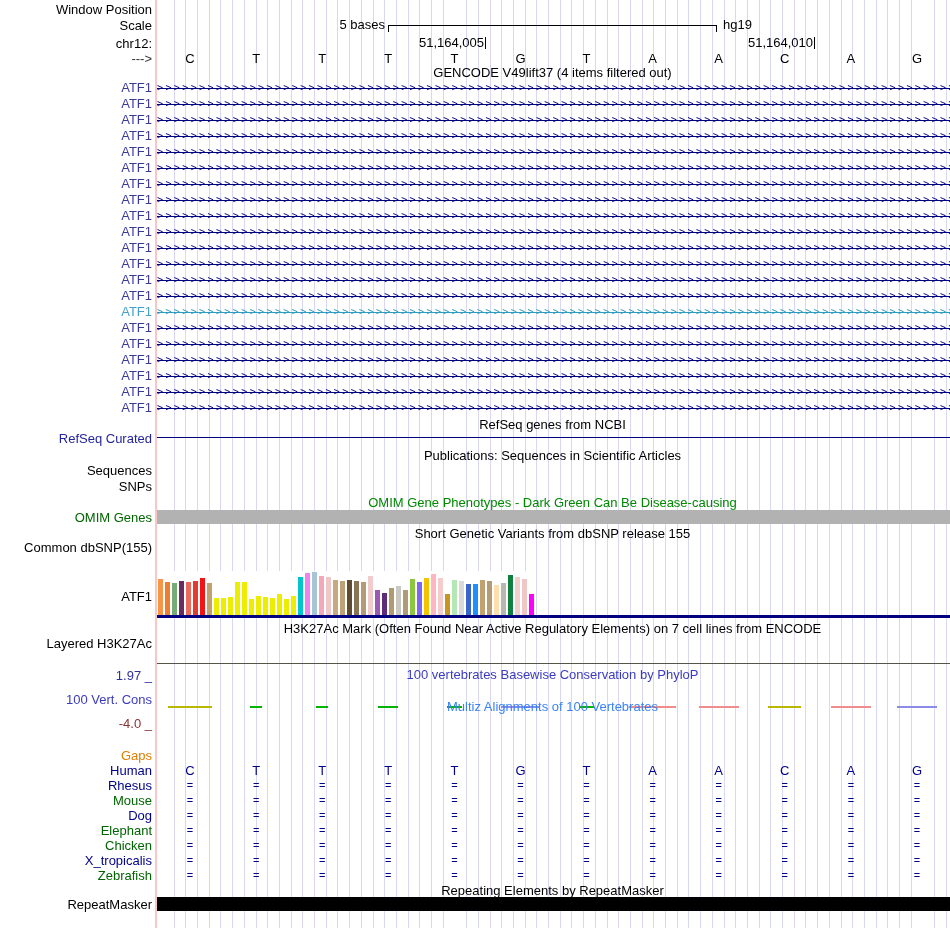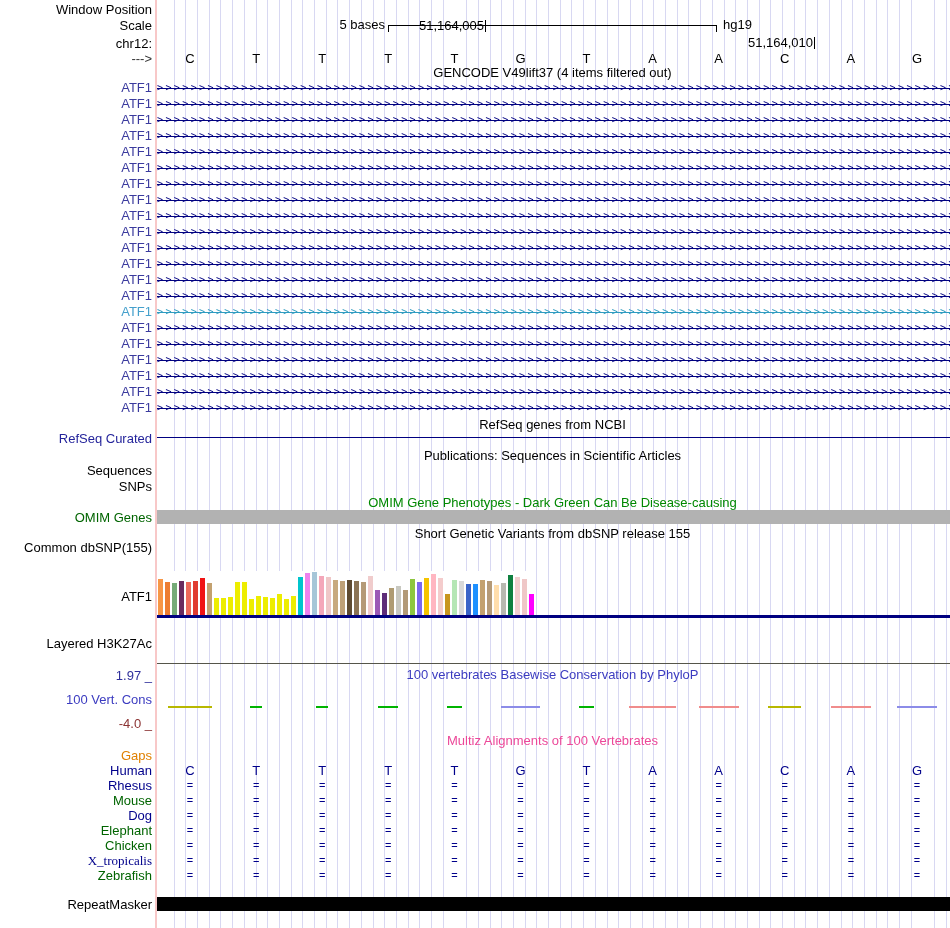--- a/index.html
+++ b/index.html
@@ -68,21 +68,21 @@
   <div id="track-area"></div>
 
   <div class="gutter-label" style="top:2px">Window Position</div>
 
   <div class="gutter-label" style="top:18px">Scale</div>
   <div class="abs" style="top:18px;left:330px;width:55px;text-align:right;height:14px;line-height:14px">5 bases</div>
   <div id="scale-line" style="left:388px;width:329px"></div>
   <div class="abs" style="top:18px;left:723px;height:14px;line-height:14px">hg19</div>
 
   <div class="gutter-label" style="top:36px">chr12:</div>
-  <div class="tick-label" style="top:19px;left:380px;width:106px">51,164,005</div>
+  <div class="tick-label" style="top:36px;left:380px;width:106px">51,164,005</div>
   <div class="tick-label" style="top:36px;left:709px;width:106px">51,164,010</div>
 
   <div class="gutter-label" style="top:51px;color:#333">---&gt;</div>
   <div class="base-grid" id="ruler-bases" style="top:51px">
       <span>C</span>
       <span>T</span>
       <span>T</span>
       <span>T</span>
       <span>T</span>
       <span>G</span>
@@ -164,20 +164,21 @@
       <div class="bar" style="height: 34px; background: rgb(181, 154, 119);"></div>
       <div class="bar" style="height: 30px; background: rgb(255, 222, 173);"></div>
       <div class="bar" style="height: 32px; background: rgb(184, 184, 176);"></div>
       <div class="bar" style="height: 40px; background: rgb(15, 128, 64);"></div>
       <div class="bar" style="height: 38px; background: rgb(242, 207, 207);"></div>
       <div class="bar" style="height: 36px; background: rgb(239, 199, 199);"></div>
       <div class="bar" style="height: 21px; background: rgb(255, 0, 255);"></div>
     </div>
   <div id="gtex-baseline" class="full-w"></div>
 
+  <div class="center-title" style="top:622px">H3K27Ac Mark (Often Found Near Active Regulatory Elements) on 7 cell lines from ENCODE</div>
   <div class="gutter-label" style="top:636px">Layered H3K27Ac</div>
   <div id="h3k-base" class="full-w"></div>
 
   <div class="gutter-label" style="top:668px;color:#30309C">1.97 _</div>
   <div class="center-title" style="top:668px;color:#3B3BC0">100 vertebrates Basewise Conservation by PhyloP</div>
   <div class="gutter-label" style="top:692px;color:#3B3BC0">100 Vert. Cons</div>
   <div id="phylop-row">
       <div class="dash" style="width: 66%; background: rgb(184, 184, 0);"></div>
       <div class="dash" style="width: 18%; background: rgb(0, 180, 0);"></div>
       <div class="dash" style="width: 18%; background: rgb(0, 180, 0);"></div>
@@ -186,23 +187,24 @@
       <div class="dash" style="width: 60%; background: rgb(140, 140, 232);"></div>
       <div class="dash" style="width: 22%; background: rgb(0, 180, 0);"></div>
       <div class="dash" style="width: 70%; background: rgb(240, 140, 140);"></div>
       <div class="dash" style="width: 60%; background: rgb(240, 140, 140);"></div>
       <div class="dash" style="width: 50%; background: rgb(184, 184, 0);"></div>
       <div class="dash" style="width: 60%; background: rgb(240, 140, 140);"></div>
       <div class="dash" style="width: 60%; background: rgb(140, 140, 232);"></div>
     </div>
   <div class="gutter-label" style="top:716px;color:#8B3232">-4.0 _</div>
 
-  <div class="center-title" style="top:734px;color:#ec4899">Multiz Alignments of 100 Vertebrates</div>
+  <div class="center-title" style="top:700px;color:#3b82f6">Multiz Alignments of 100 Vertebrates</div>
   <div id="multiz-rows"></div>
 
+  <div class="center-title" style="top:884px">Repeating Elements by RepeatMasker</div>
   <div class="gutter-label" style="top:897px">RepeatMasker</div>
   <div id="rmsk-bar" class="full-w"></div>
 <div class="gutter-label" style="top: 80px; line-height: 16px; height: 16px; color: rgb(59, 59, 158);">ATF1</div>
     <div class="gene-row" style="top: 80px; background: linear-gradient(rgb(0, 0, 128), rgb(0, 0, 128)) 0px 8px / 100% 1px no-repeat;">
       <span class="arrows" style="color: rgb(0, 0, 128);">&gt;&gt;&gt;&gt;&gt;&gt;&gt;&gt;&gt;&gt;&gt;&gt;&gt;&gt;&gt;&gt;&gt;&gt;&gt;&gt;&gt;&gt;&gt;&gt;&gt;&gt;&gt;&gt;&gt;&gt;&gt;&gt;&gt;&gt;&gt;&gt;&gt;&gt;&gt;&gt;&gt;&gt;&gt;&gt;&gt;&gt;&gt;&gt;&gt;&gt;&gt;&gt;&gt;&gt;&gt;&gt;&gt;&gt;&gt;&gt;&gt;&gt;&gt;&gt;&gt;&gt;&gt;&gt;&gt;&gt;&gt;&gt;&gt;&gt;&gt;&gt;&gt;&gt;&gt;&gt;&gt;&gt;&gt;&gt;&gt;&gt;&gt;&gt;&gt;&gt;&gt;&gt;&gt;&gt;&gt;&gt;&gt;&gt;&gt;&gt;&gt;&gt;&gt;&gt;&gt;&gt;&gt;&gt;&gt;&gt;</span>
     </div>
     <div class="gutter-label" style="top: 96px; line-height: 16px; height: 16px; color: rgb(59, 59, 158);">ATF1</div>
     <div class="gene-row" style="top: 96px; background: linear-gradient(rgb(0, 0, 128), rgb(0, 0, 128)) 0px 8px / 100% 1px no-repeat;">
       <span class="arrows" style="color: rgb(0, 0, 128);">&gt;&gt;&gt;&gt;&gt;&gt;&gt;&gt;&gt;&gt;&gt;&gt;&gt;&gt;&gt;&gt;&gt;&gt;&gt;&gt;&gt;&gt;&gt;&gt;&gt;&gt;&gt;&gt;&gt;&gt;&gt;&gt;&gt;&gt;&gt;&gt;&gt;&gt;&gt;&gt;&gt;&gt;&gt;&gt;&gt;&gt;&gt;&gt;&gt;&gt;&gt;&gt;&gt;&gt;&gt;&gt;&gt;&gt;&gt;&gt;&gt;&gt;&gt;&gt;&gt;&gt;&gt;&gt;&gt;&gt;&gt;&gt;&gt;&gt;&gt;&gt;&gt;&gt;&gt;&gt;&gt;&gt;&gt;&gt;&gt;&gt;&gt;&gt;&gt;&gt;&gt;&gt;&gt;&gt;&gt;&gt;&gt;&gt;&gt;&gt;&gt;&gt;&gt;&gt;&gt;&gt;&gt;&gt;&gt;&gt;</span>
     </div>
@@ -366,21 +368,21 @@
       <span class="match-cell" style="color: rgb(0, 0, 139);">=</span>
       <span class="match-cell" style="color: rgb(0, 0, 139);">=</span>
       <span class="match-cell" style="color: rgb(0, 0, 139);">=</span>
       <span class="match-cell" style="color: rgb(0, 0, 139);">=</span>
       <span class="match-cell" style="color: rgb(0, 0, 139);">=</span>
       <span class="match-cell" style="color: rgb(0, 0, 139);">=</span>
       <span class="match-cell" style="color: rgb(0, 0, 139);">=</span>
       <span class="match-cell" style="color: rgb(0, 0, 139);">=</span>
       <span class="match-cell" style="color: rgb(0, 0, 139);">=</span>
     </div>
-    <div class="gutter-label" style="top: 853px; color: rgb(0, 0, 139); font-family: Liberation Serif, serif;">X_tropicalis</div>
+    <div class="gutter-label" style="top: 853px; color: rgb(0, 0, 139);">X_tropicalis</div>
     <div class="align-grid" style="top: 853px;">
       <span class="match-cell" style="color: rgb(0, 0, 139);">=</span>
       <span class="match-cell" style="color: rgb(0, 0, 139);">=</span>
       <span class="match-cell" style="color: rgb(0, 0, 139);">=</span>
       <span class="match-cell" style="color: rgb(0, 0, 139);">=</span>
       <span class="match-cell" style="color: rgb(0, 0, 139);">=</span>
       <span class="match-cell" style="color: rgb(0, 0, 139);">=</span>
       <span class="match-cell" style="color: rgb(0, 0, 139);">=</span>
       <span class="match-cell" style="color: rgb(0, 0, 139);">=</span>
       <span class="match-cell" style="color: rgb(0, 0, 139);">=</span>

